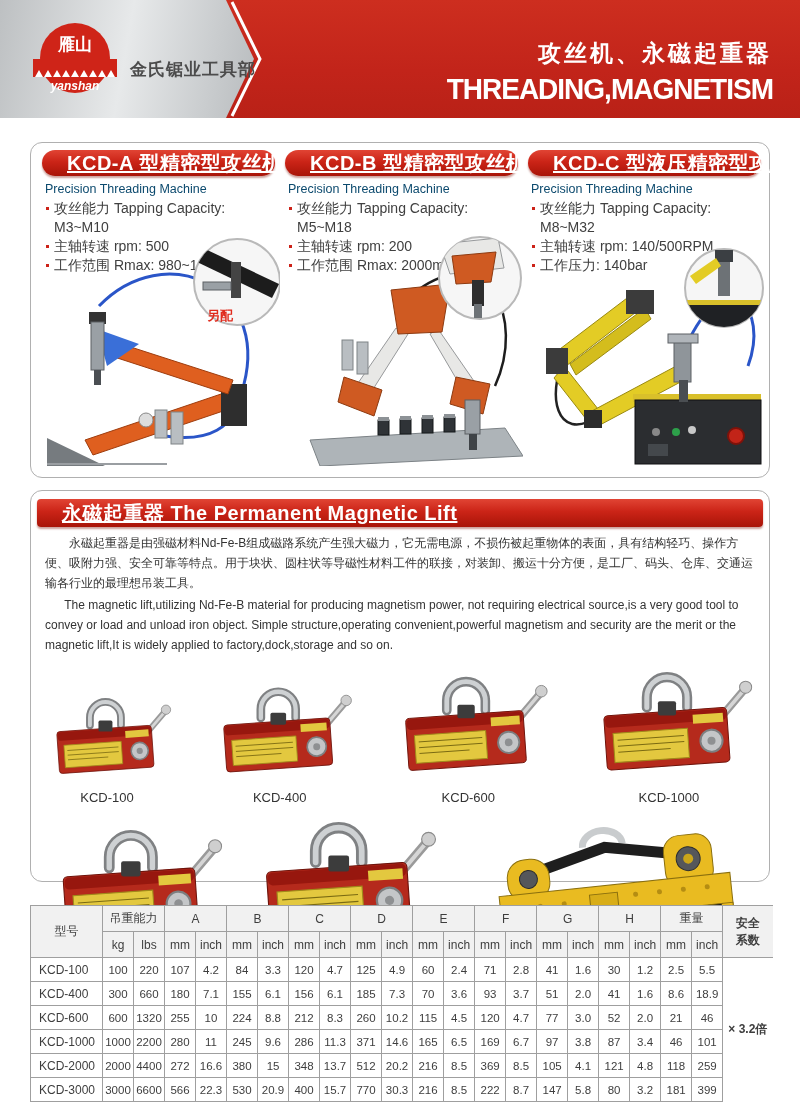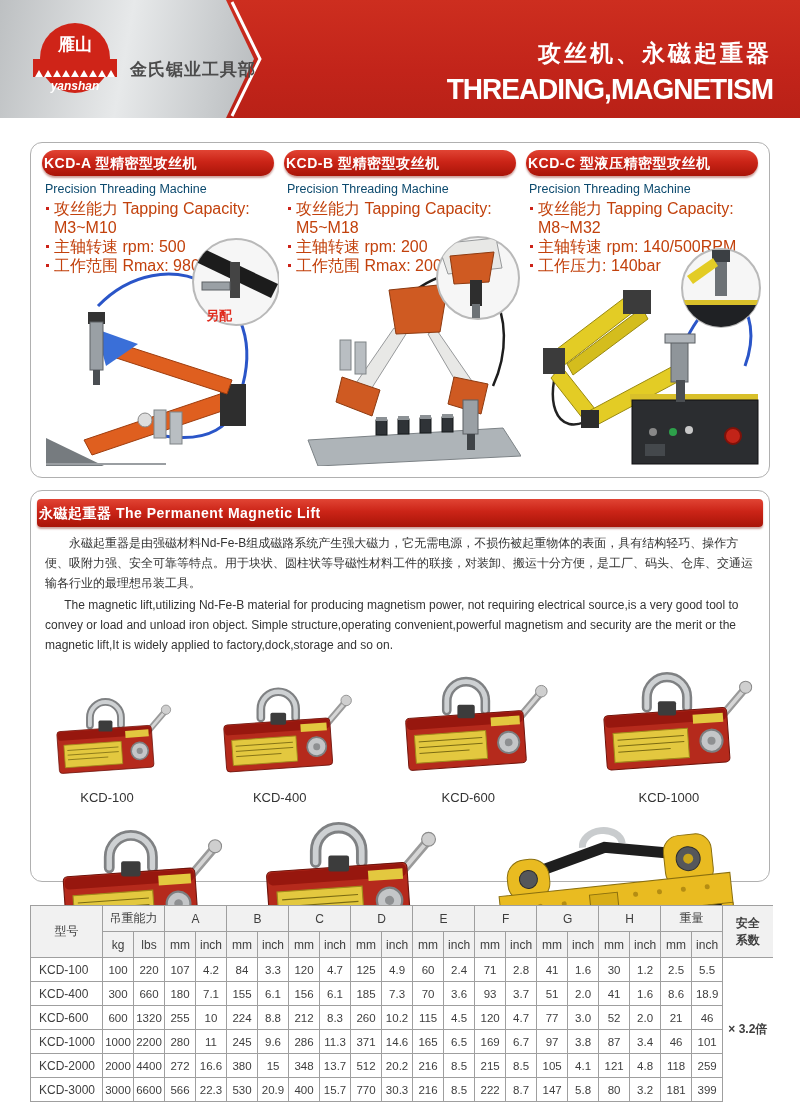--- a/index.html
+++ b/index.html
@@ -21,27 +21,27 @@
   .title-en{position:absolute;right:27px;top:72px;color:#fff;font-size:28px;
             font-weight:bold;letter-spacing:-1px;transform:scaleY(1.08);transform-origin:right top;}
 
   
   .box{position:absolute;left:30px;width:740px;border:1px solid #b0b0b0;border-radius:12px;
        background:#fff;box-sizing:border-box;}
   .box-machines{top:142px;height:336px;padding:7px 6px;display:flex;}
   .box-magnet{top:490px;height:392px;padding:6px 4px;}
 
   .product-col{position:relative;width:243px;padding:0 5px;box-sizing:border-box;}
-  .pill{height:26px;border-radius:13px;color:#fff;font-weight:bold;font-size:14px;
-        line-height:26px;padding-left:2px;letter-spacing:0.5px;
+  .pill{height:26px;border-radius:13px;color:#fff;font-weight:bold;font-size:20px;
+        line-height:26px;padding-left:25px;letter-spacing:0.5px;
         background:linear-gradient(180deg,#e14434 0%,#cb2417 45%,#a81408 100%);
-        box-shadow:0 2px 2px rgba(130,20,8,.4);white-space:nowrap;}
+        box-shadow:0 2px 2px rgba(130,20,8,.4);white-space:nowrap;text-decoration:underline;}
   .subtitle{font-size:12.5px;color:#0c4a6e;margin:6px 0 3px 3px;}
   ul.specs{list-style:none;margin:0;padding:0 0 0 3px;}
-  ul.specs li{position:relative;font-size:16px;color:#c2410c;line-height:19px;padding-left:9px;}
+  ul.specs li{position:relative;font-size:14px;color:#404040;line-height:19px;padding-left:9px;}
   ul.specs li::before{content:"";position:absolute;left:1px;top:8px;width:3px;height:3px;
         background:#cc2218;}
   figure.machine{position:absolute;left:0;right:0;bottom:0;margin:0;text-align:right;}
 
   
   .pill-wide{height:28px;line-height:28px;border-radius:4px;margin:2px 2px 6px 2px;}
   .para{font-size:12px;color:#333;line-height:20px;margin:0 10px;}
   .para.zh{text-indent:2em;}
   .para.en{text-indent:1.6em;margin-top:2px;}
   .lift-row1{display:flex;justify-content:space-between;align-items:flex-end;
@@ -492,21 +492,21 @@
           <td>272</td>
           <td>16.6</td>
           <td>380</td>
           <td>15</td>
           <td>348</td>
           <td>13.7</td>
           <td>512</td>
           <td>20.2</td>
           <td>216</td>
           <td>8.5</td>
-          <td>215</td>
+          <td>369</td>
           <td>8.5</td>
           <td>105</td>
           <td>4.1</td>
           <td>121</td>
           <td>4.8</td>
           <td>118</td>
           <td>259</td>
         </tr>
         <tr>
           <td class="model">KCD-3000</td>

